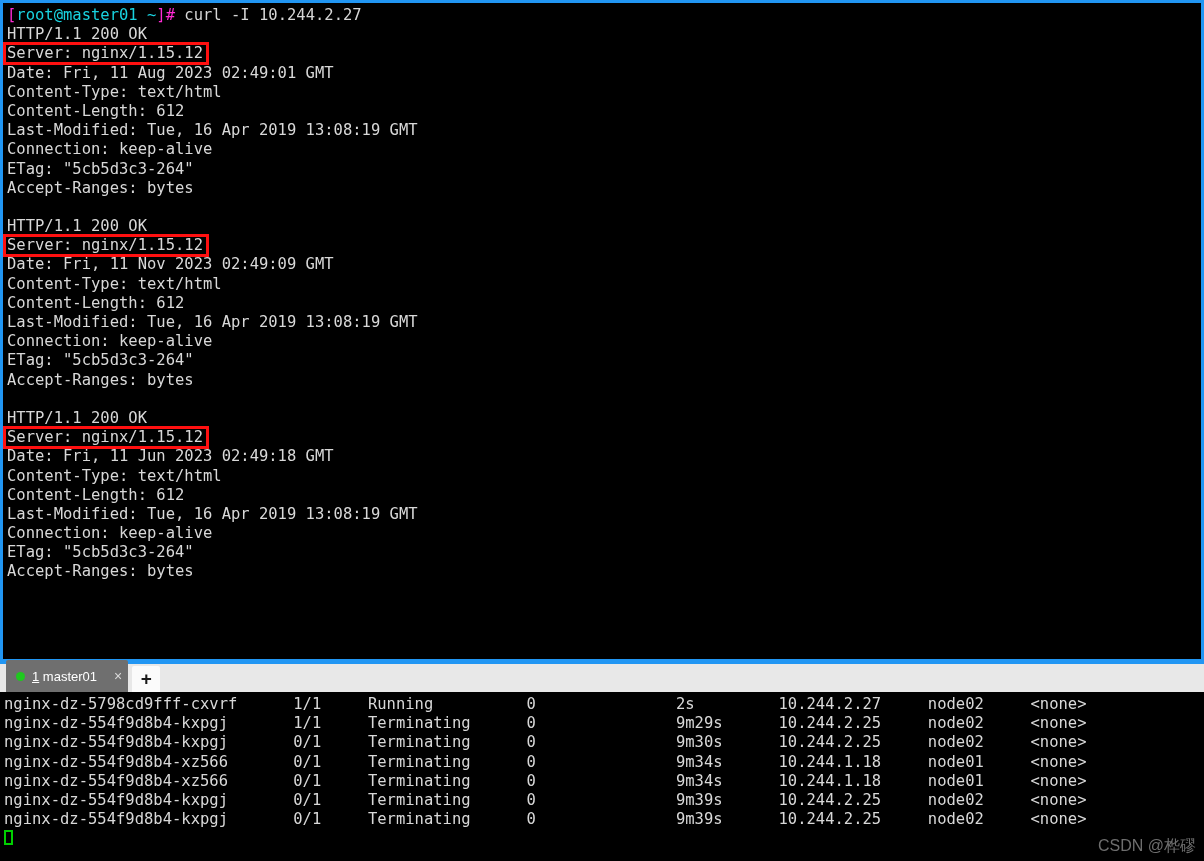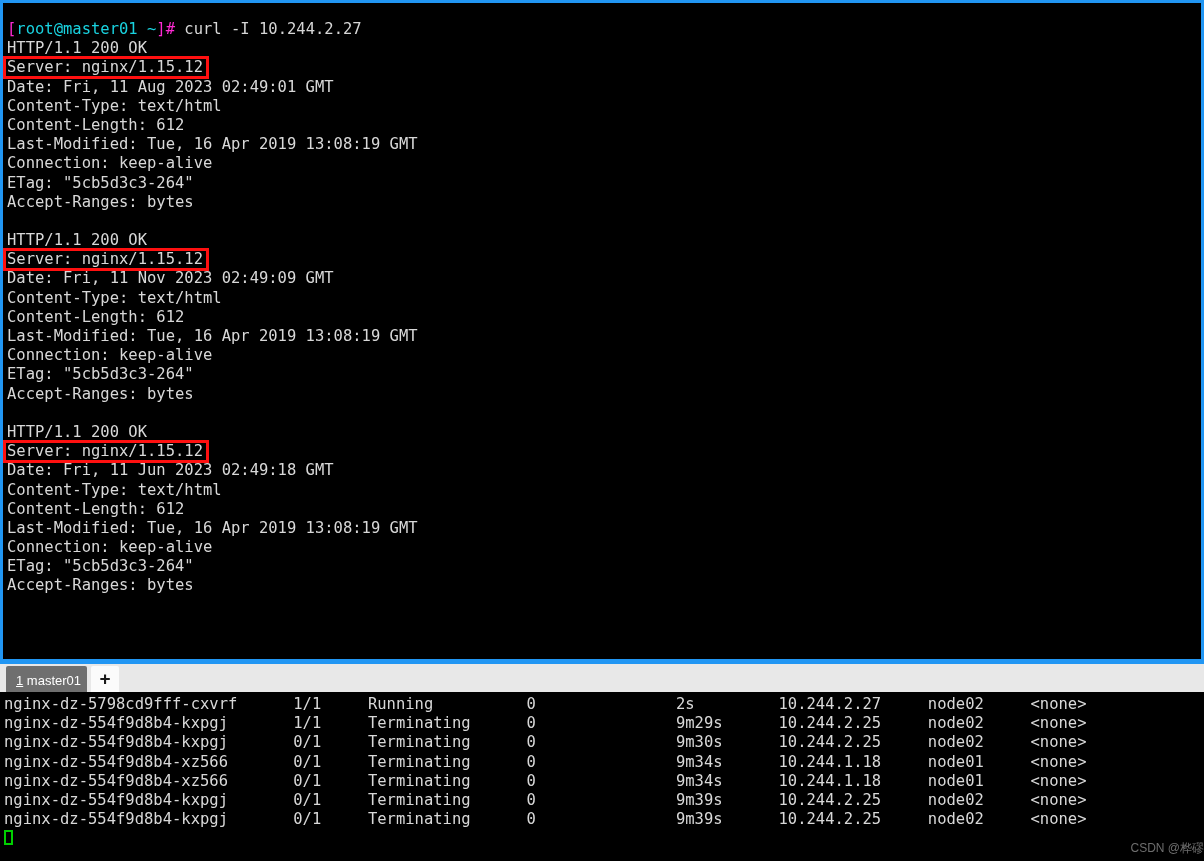--- a/index.html
+++ b/index.html
@@ -24,21 +24,21 @@
     width: 1204px; height: 662px;
     background: #000000;
     border-top: 3px solid #2196f3;
     border-left: 3px solid #2196f3;
     border-right: 3px solid #2196f3;
     border-bottom: 3px solid #2196f3;
     box-sizing: border-box;
     overflow: hidden;
   }
   .term-scroll {
-    padding: 17px 0 0 4px;
+    padding: 3px 0 0 4px;
   }
   .line {
     font-size: 15.5px;
     line-height: 19.2px;
     white-space: pre;
     color: #d8d8d8;
     height: 19.2px;
     letter-spacing: 0px;
   }
   .line.blank { color: transparent; }
@@ -72,33 +72,32 @@
     left: 0; top: 662px;
     width: 1204px; height: 30px;
     background: #e8e8e8;
     border-top: 2px solid #2196f3;
     box-sizing: border-box;
     display: flex;
     align-items: flex-end;
     font-family: "Liberation Sans", sans-serif;
   }
   .tab {
-    height: 26px;
+    height: 32px;
     margin-left: 6px;
     padding: 0 6px 0 10px;
     background: #6f6f6f;
     color: #ffffff;
     display: flex;
     align-items: center;
     gap: 7px;
     font-size: 13px;
     border-top-left-radius: 2px;
     border-top-right-radius: 2px;
     box-sizing: border-box;
-    flex-direction: column;
   }
   .tab-dot {
     width: 9px; height: 9px;
     border-radius: 50%;
     background: #1fc81f;
     display: inline-block;
   }
   .tab-label .idx { text-decoration: underline; }
   .tab-close {
     color: #d9d9d9;
@@ -140,23 +139,23 @@
   .cursor-hollow {
     display: inline-block;
     width: 9px; height: 15px;
     border: 2px solid #00d000;
     box-sizing: border-box;
     vertical-align: -2px;
   }
 
   .watermark {
     position: absolute;
-    right: 0; bottom: 4px;
+    right: 8px; bottom: 4px;
     font-family: "Liberation Sans", sans-serif;
-    font-size: 12px;
+    font-size: 16px;
     color: #6e6e6e;
   }
 </style>
 </head>
 <body>
 
 <div class="app">
 
   <div class="pane-top">
     <div class="term-scroll" id="top-out">

